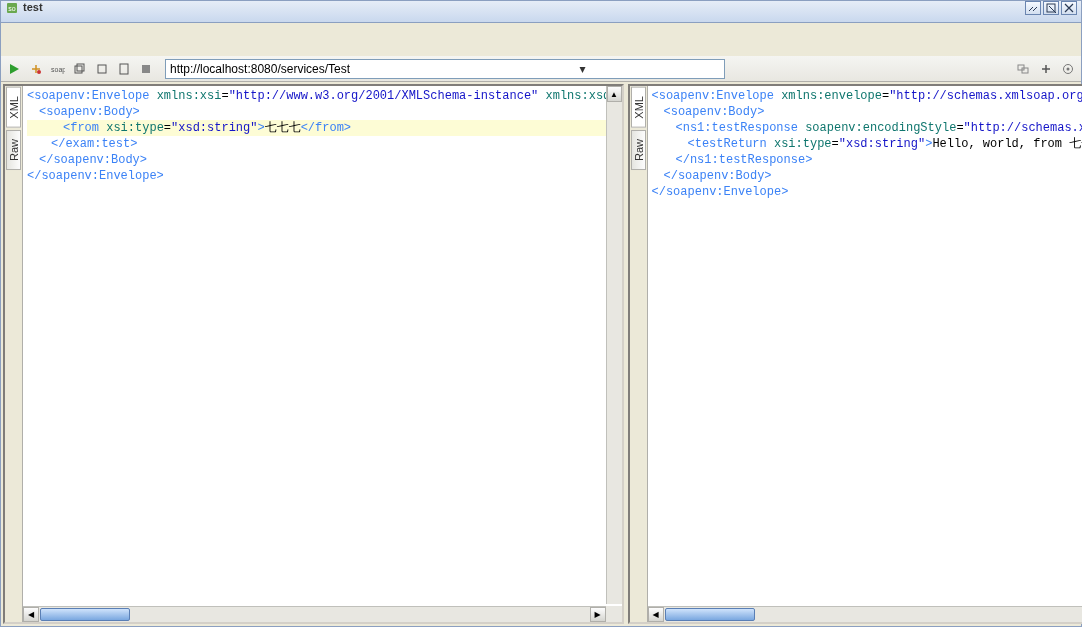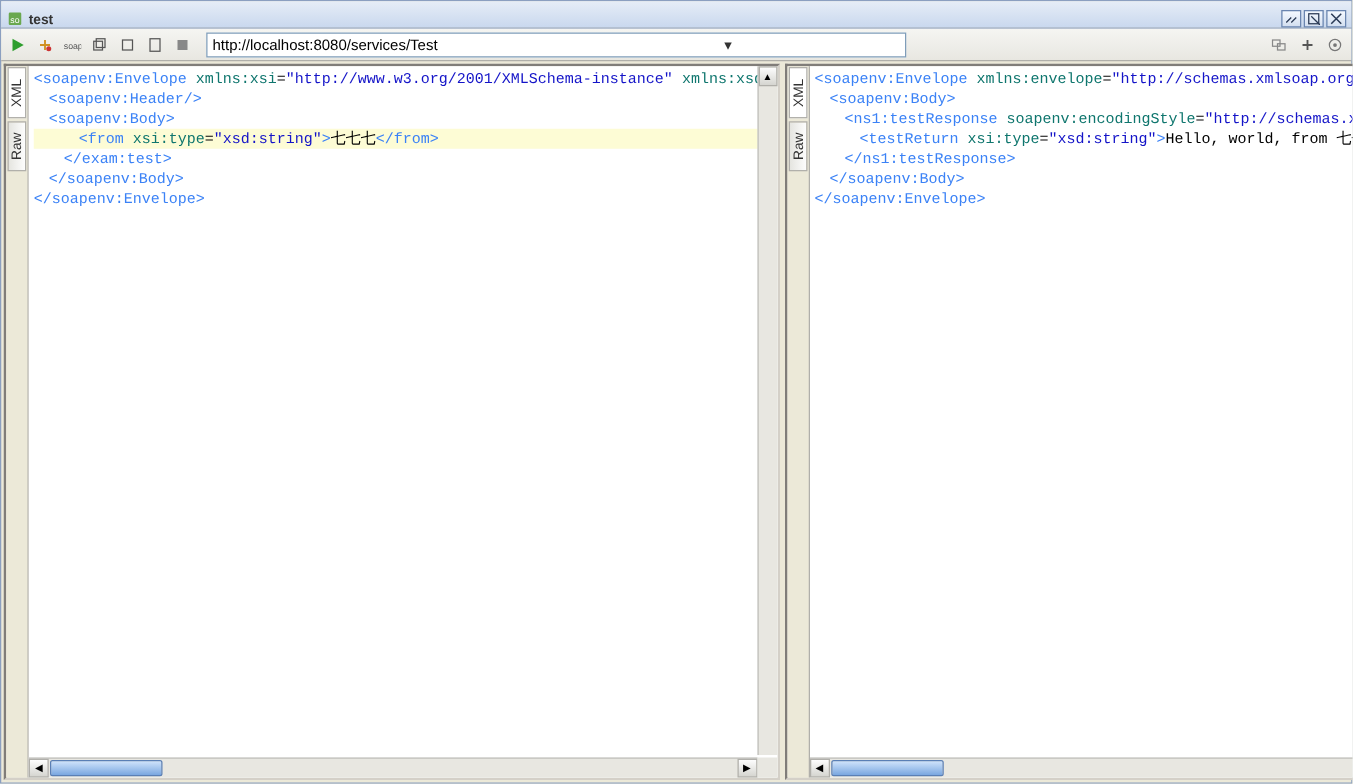--- a/index.html
+++ b/index.html
@@ -1,30 +1,31 @@
 <!DOCTYPE html>
 <html><head>
 <meta charset="utf-8">
 <style>
   * { box-sizing: border-box; margin: 0; padding: 0; }
   html, body { width: 1082px; height: 627px; font-family: Tahoma, Arial, sans-serif; font-size: 11px; background: #ece9d8; overflow: hidden; }
   .window { display: flex; flex-direction: column; width: 100%; height: 100%; border: 1px solid #8b9fc0; }
   .titlebar {
-    height: 22px; display: flex; align-items: flex-end; padding: 0 4px;
+    height: 22px; display: flex; align-items: flex-start; padding: 0 4px;
     background: linear-gradient(#e6edf7, #c9d8ee);
     border-bottom: 1px solid #8b9fc0;
   }
   .titlebar .icon { width:14px; height:14px; margin-right:4px; display:flex; align-items:center; justify-content:center; }
   .titlebar .title { font-weight: bold; color: #333; flex: 1; }
   .titlebar .winbtn { width:16px; height:14px; margin-left:2px; border:1px solid #6a85b0; background:linear-gradient(#f5f9ff,#d3dff0); display:flex; align-items:center; justify-content:center; font-size:9px; color:#2a3a55; cursor:default; }
   .toolbar {
     height: 26px; display: flex; align-items: center; padding: 2px 4px;
     background: linear-gradient(#f5f5f2, #e8e7e1);
     border-bottom: 1px solid #b0afaa;
     gap: 4px;
+    margin-top: 33px;
   }
   .tbtn { width:18px; height:18px; display:flex; align-items:center; justify-content:center; border:1px solid transparent; }
   .url-combo {
     flex: 0 0 560px; height: 20px; border:1px solid #7f9db9; background:#fff; display:flex; align-items:center; padding:0 4px; margin-left:6px;
   }
   .url-combo span { flex:1; color:#000; font-size:12px; }
   .url-combo .dd { width:16px; height:18px; display:flex; align-items:center; justify-content:center; color:#333; }
   .toolbar-spacer { flex:1; }
   .content { flex:1; display:flex; }
   .pane { flex:1; display:flex; border:2px inset #d4d0c8; background:#f0f0eb; position:relative; margin:2px; }
@@ -148,21 +149,20 @@
   <div class="content">
 
     <div class="pane">
       <div class="tabs-vert">
         <div class="vtab sel">XML</div>
         <div class="vtab">Raw</div>
       </div>
       <div class="editor">
         <div class="code" id="req-code">
             <span class="ln i0"><span class="tag">&lt;soapenv:Envelope</span> <span class="attr">xmlns:xsi</span>=<span class="val">"http://www.w3.org/2001/XMLSchema-instance"</span> <span class="attr">xmlns:xsd</span>=</span>
-            <span class="ln i1"><span class="tag">&lt;soapenv:Header/&gt;</span></span>
             <span class="ln i1"><span class="tag">&lt;soapenv:Body&gt;</span></span>
             <span class="ln i3 hl"><span class="tag">&lt;from</span> <span class="attr">xsi:type</span>=<span class="val">"xsd:string"</span><span class="tag">&gt;</span><span class="txt">七七七</span><span class="tag">&lt;/from&gt;</span></span>
             <span class="ln i2"><span class="tag">&lt;/exam:test&gt;</span></span>
             <span class="ln i1"><span class="tag">&lt;/soapenv:Body&gt;</span></span>
             <span class="ln i0"><span class="tag">&lt;/soapenv:Envelope&gt;</span></span>
           </div>
         <div class="vscroll">
           <div class="arrow">▲</div>
         </div>
         <div class="hscroll">

